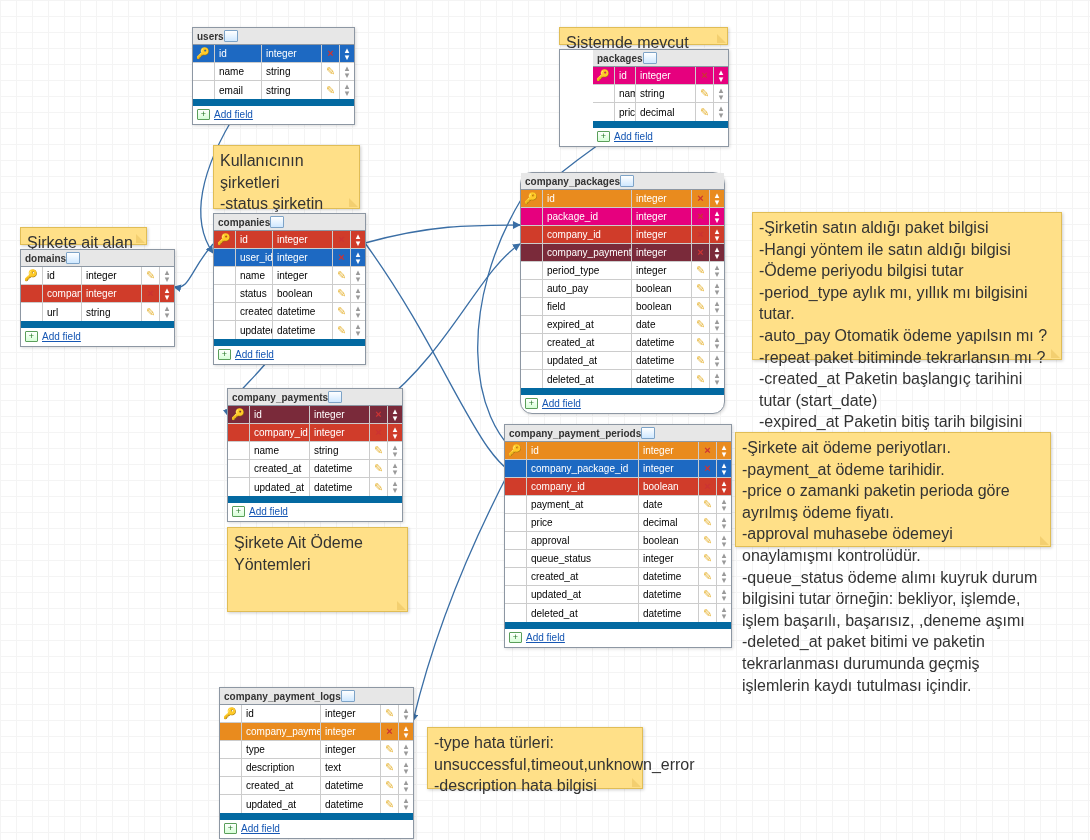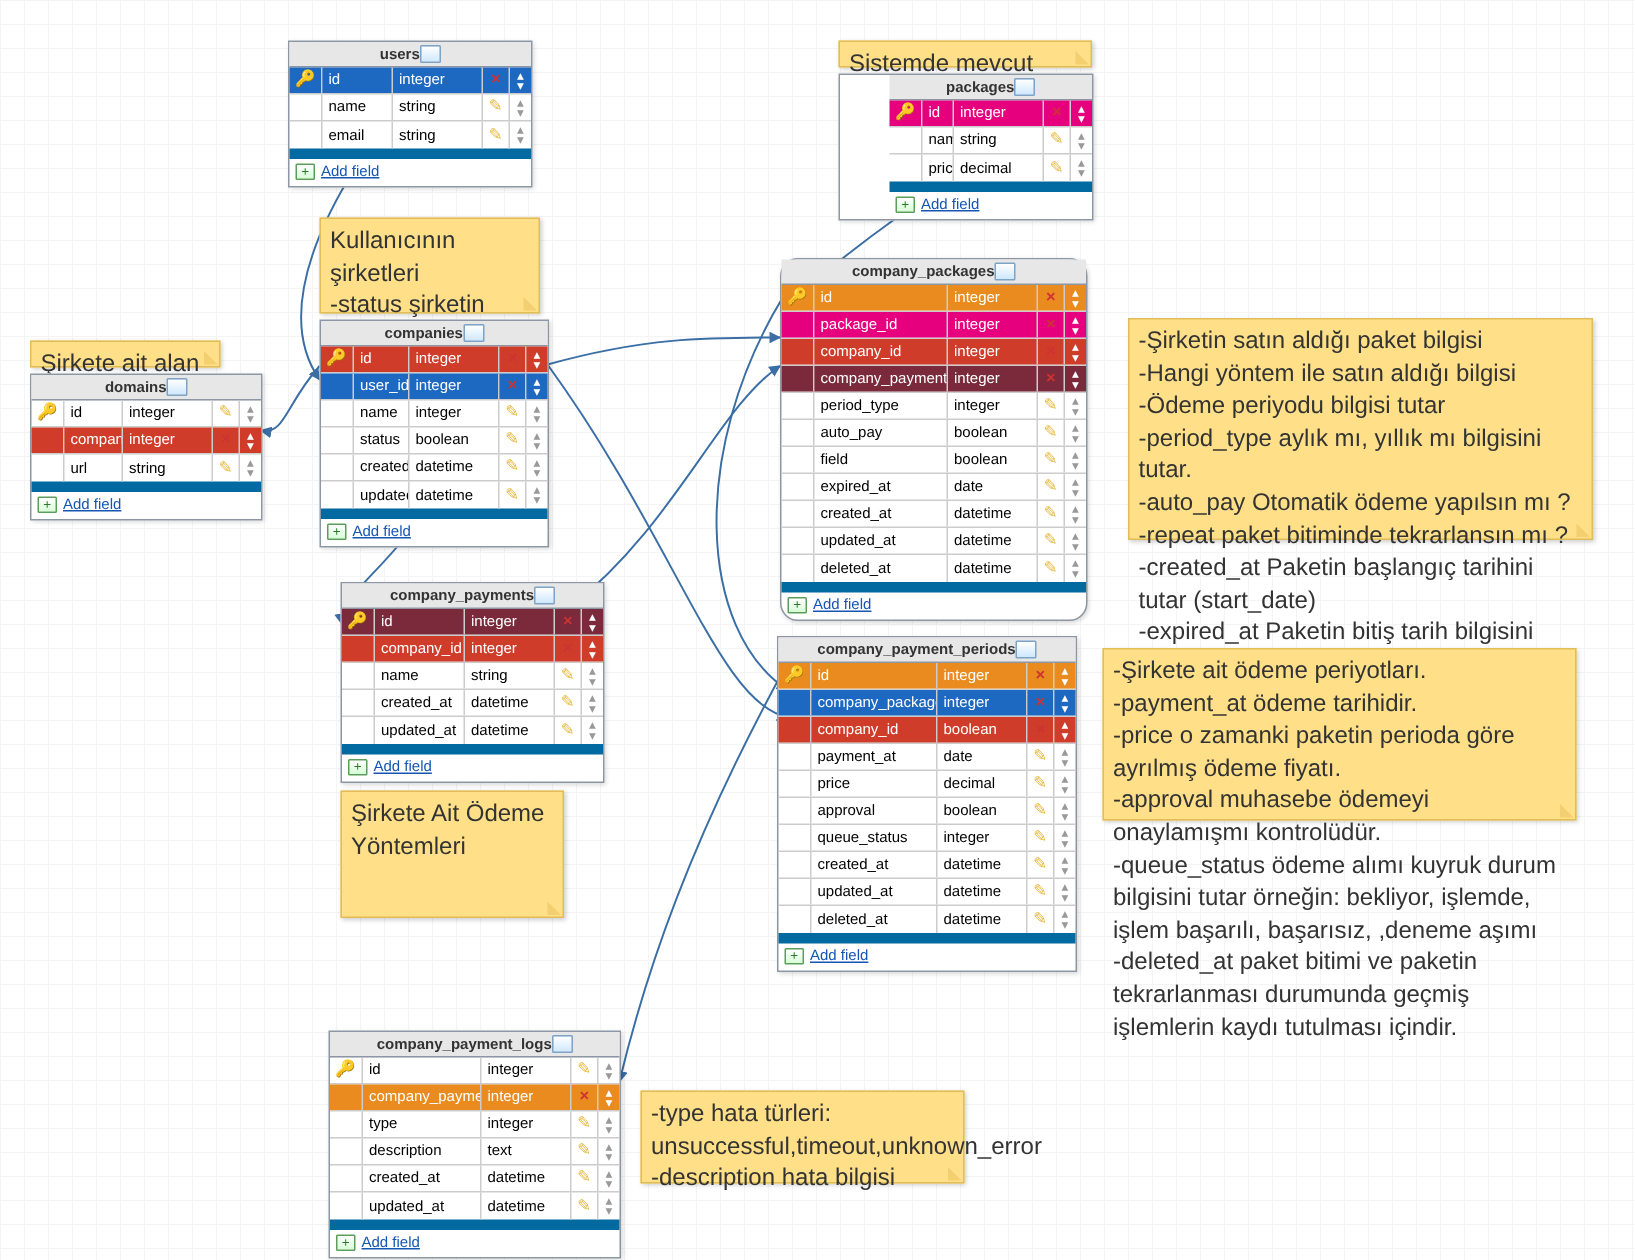--- a/index.html
+++ b/index.html
@@ -40,21 +40,21 @@
 
   
   .ent {
     position:absolute;
     border:1px solid #8d97a3;
     background:#fff;
     box-shadow: 1px 1px 3px rgba(0,0,0,0.15);
     font-size:10px;
   }
   .ent-title{
-    display:flex; align-items:center; justify-content:center;
+    display:flex; align-items:center; justify-content:flex-start;
     background:#e7e7e7;
     border-bottom:1px solid #8d97a3;
     padding:2px 4px;
     font-weight:bold;
     color:#333;
   }
   .ent-title .win-icn{
     width:14px;height:12px;
     background:linear-gradient(#fff,#cfe8ff);
     border:1px solid #7da3c7;
@@ -151,21 +151,21 @@
 <div class="note" style="left:752px; top:180px; width:310px; height:148px;margin-top:32px;">-Şirketin satın aldığı paket bilgisi
 -Hangi yöntem ile satın aldığı bilgisi
 -Ödeme periyodu bilgisi tutar
 -period_type aylık mı, yıllık mı bilgisini tutar.
 -auto_pay Otomatik ödeme yapılsın mı ?
 -repeat paket bitiminde tekrarlansın mı ?
 -created_at Paketin başlangıç tarihini tutar (start_date)
 -expired_at Paketin bitiş tarih bilgisini tutar.(end_date)
 -deleted_at paket bitimi ve paketin tekrarlanması durumunda geçmiş işlemlerin kaydı tutulması içindir.</div>
 
-<div class="note" style="left:227px; top:527px; width:149px; height:85px;">Şirkete Ait Ödeme Yöntemleri</div>
+<div class="note" style="left:227px; top:527px; width:181px; height:85px;">Şirkete Ait Ödeme Yöntemleri</div>
 
 <div class="note" style="left:735px; top:432px; width:316px; height:115px;">-Şirkete ait ödeme periyotları.
 -payment_at ödeme tarihidir.
 -price o zamanki paketin perioda göre ayrılmış ödeme fiyatı.
 -approval muhasebe ödemeyi onaylamışmı kontrolüdür.
 -queue_status ödeme alımı kuyruk durum bilgisini tutar örneğin: bekliyor, işlemde, işlem başarılı, başarısız, ,deneme aşımı
 -deleted_at paket bitimi ve paketin tekrarlanması durumunda geçmiş işlemlerin kaydı tutulması içindir.</div>
 
 <div class="note" style="left:427px; top:727px; width:216px; height:62px;">-type hata türleri: unsuccessful,timeout,unknown_error
 -description hata bilgisi</div>
@@ -594,21 +594,21 @@
           <span class="sorter">▴<br>▾</span>
         </div>
       </div>
     </div>
   <div class="addfield">
     <span class="plus-icn"></span>
     <a>Add field</a>
   </div>
 </div>
 
-<div class="ent" style="left:518px; top:424px; width:200px;">
+<div class="ent" style="left:504px; top:424px; width:228px;">
   <div class="ent-title">
     <span>company_payment_periods</span>
     <span class="win-icn"></span>
   </div>
   <div class="rows">
       <div class="row hl orange">
         <div class="cell c-key">
           <span class="key-icn">🔑</span>
         </div>
         <div class="cell c-name">id</div>

